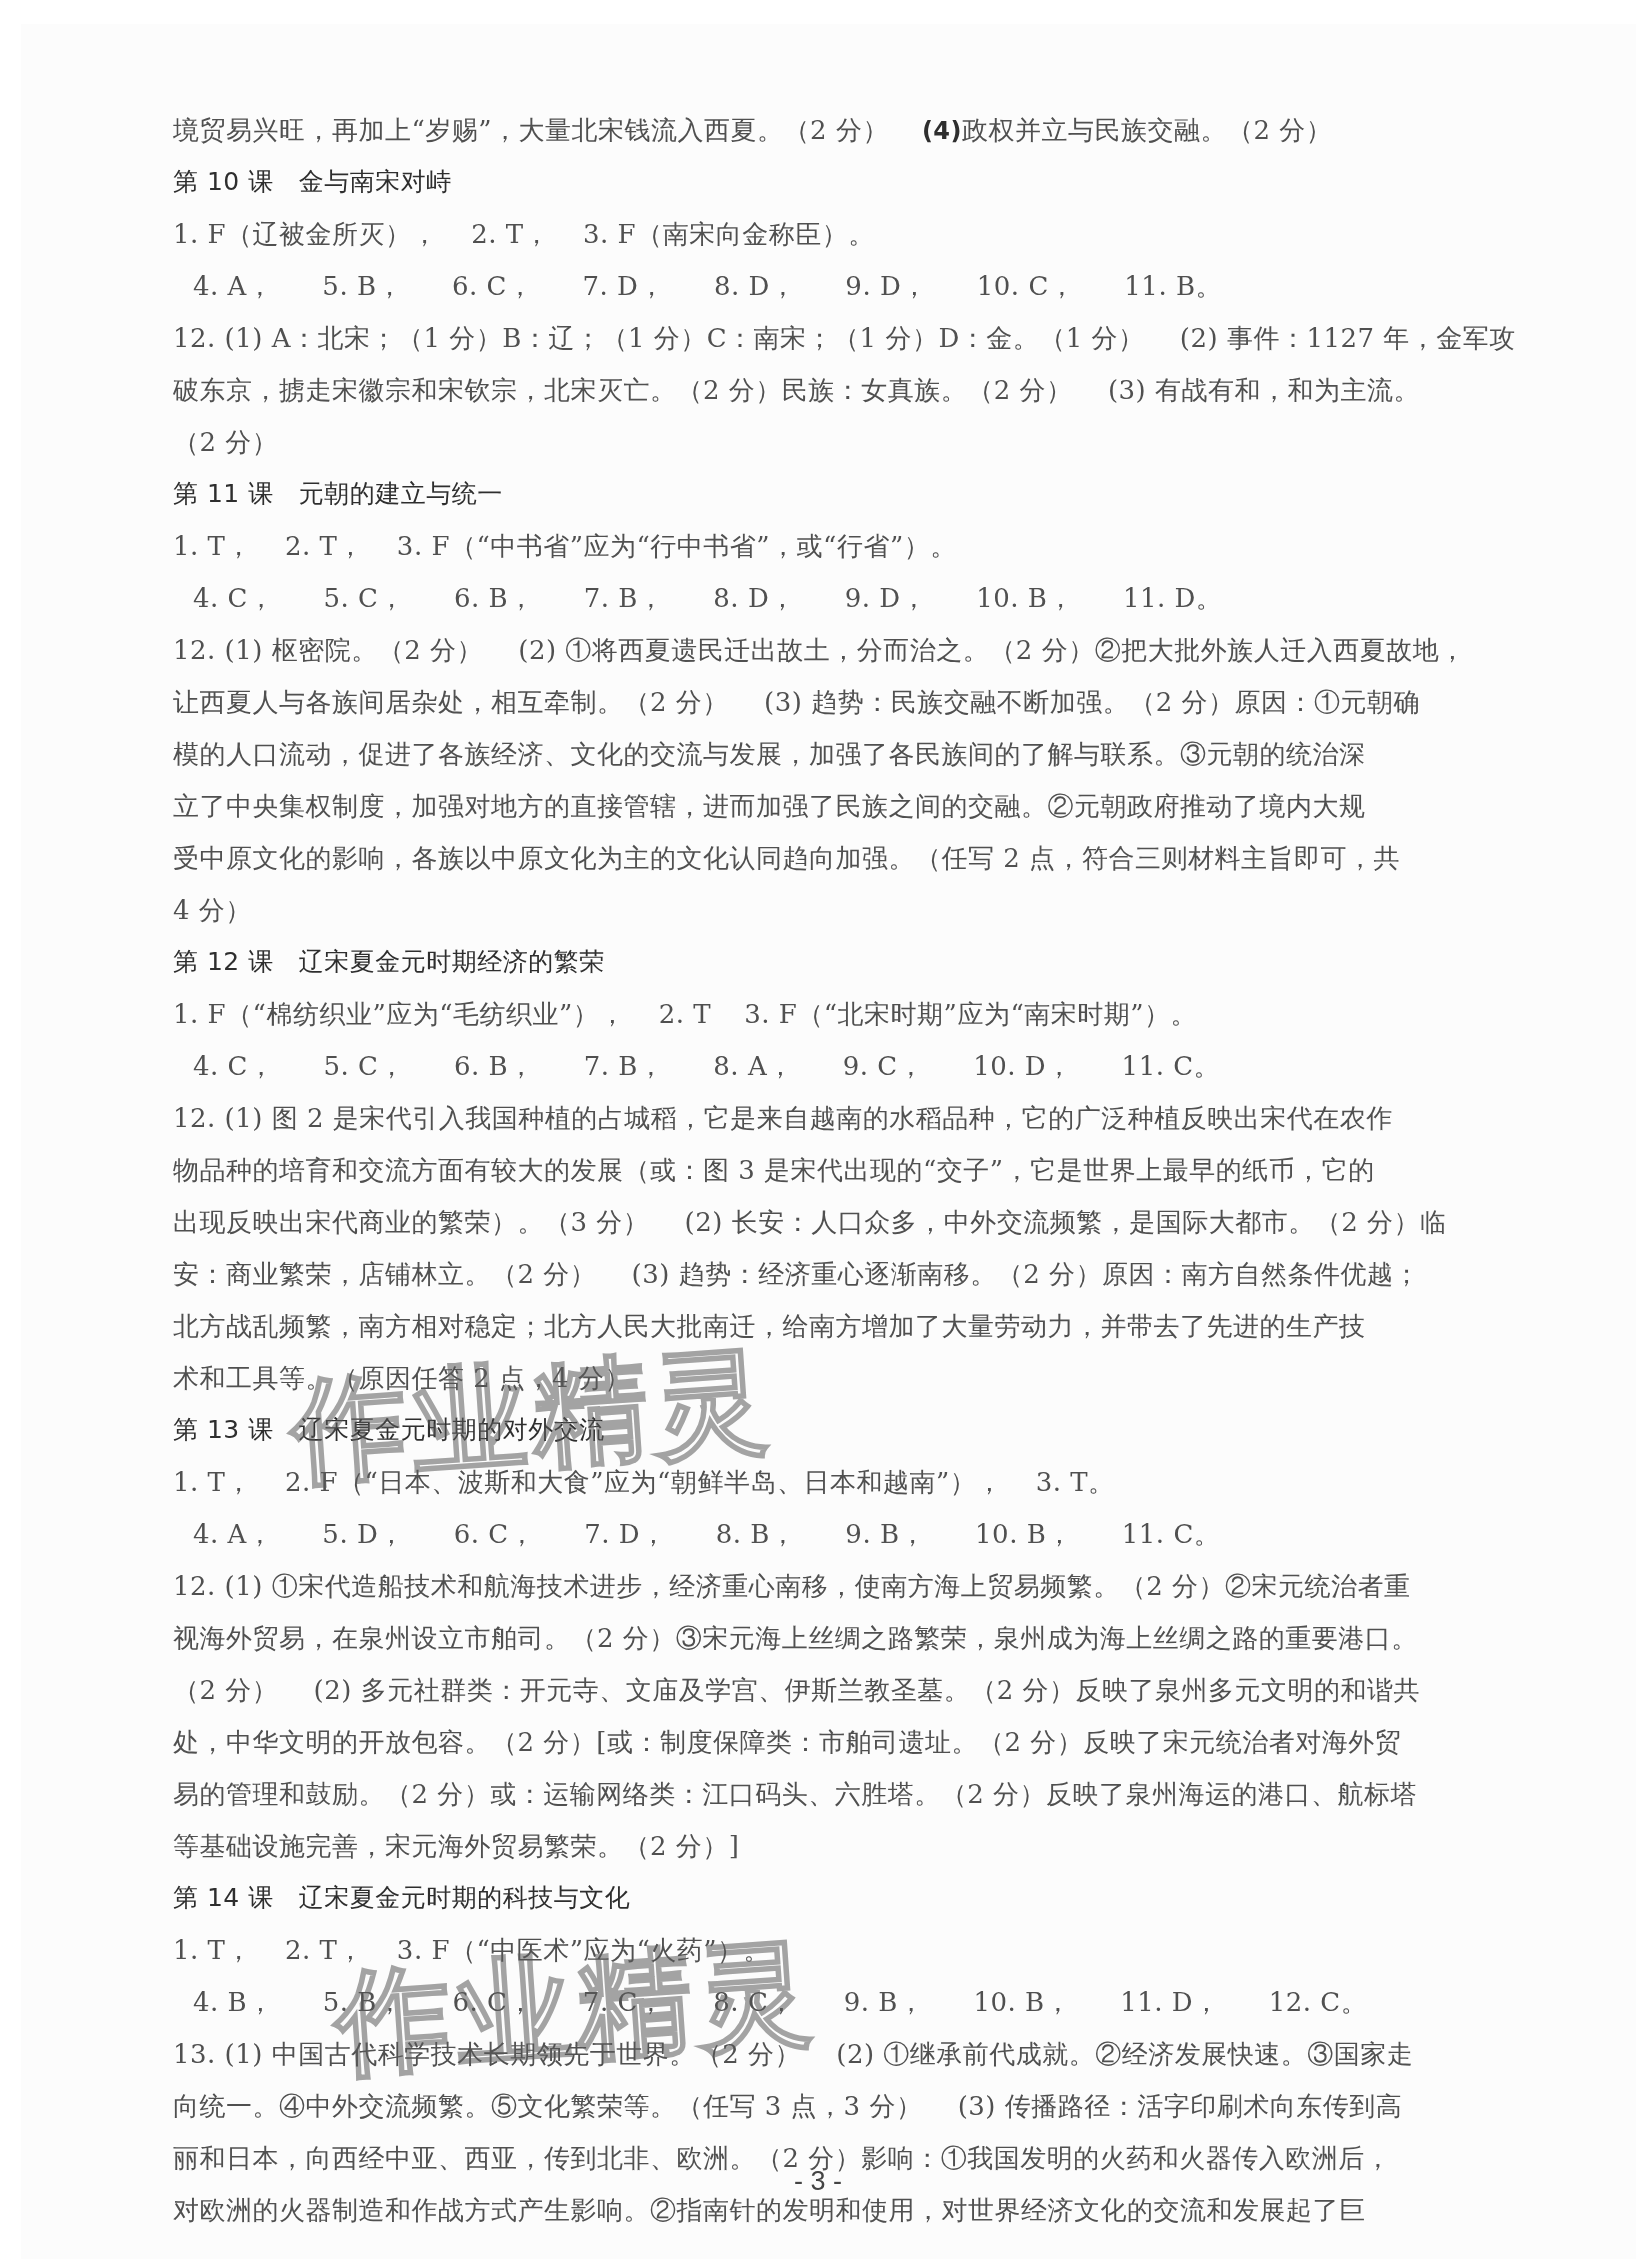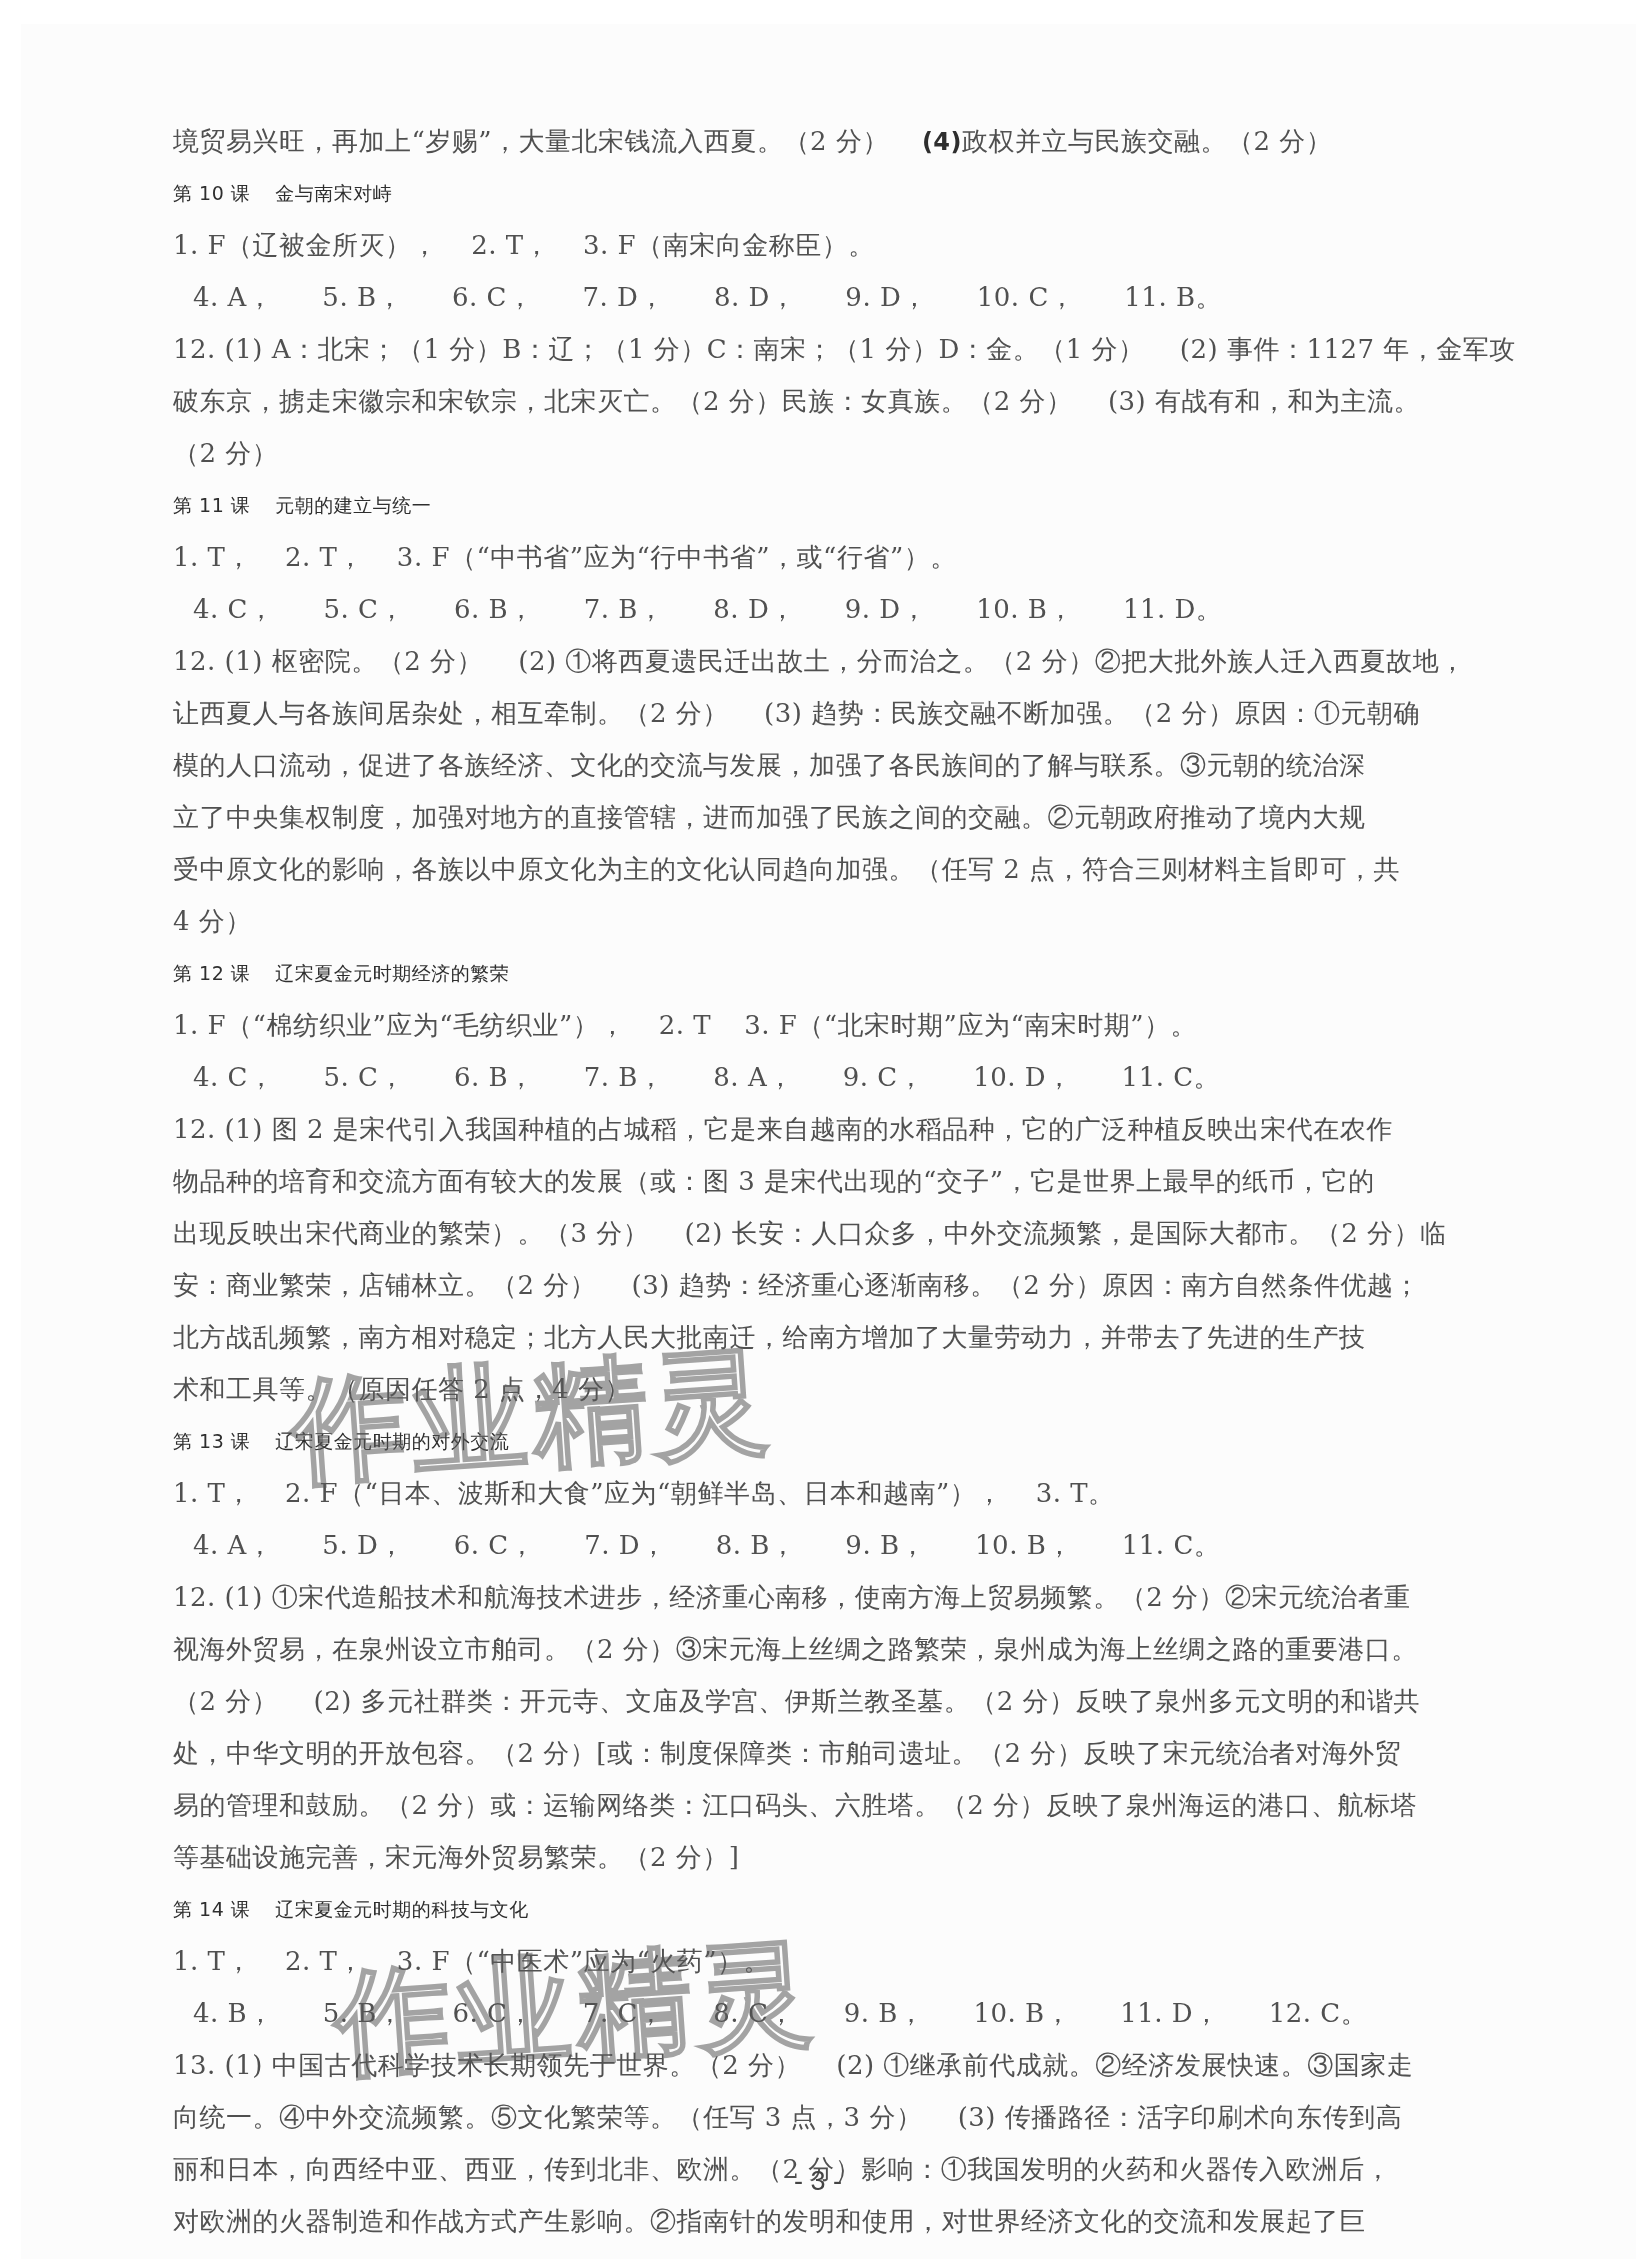--- a/index.html
+++ b/index.html
@@ -9,33 +9,33 @@
     position: relative;
     overflow: hidden;
     font-family: "DejaVu Serif", "Liberation Serif", serif;
     color: #4a4a4a;
   }
   .scan-area {
     position: absolute; left: 21.3px; top: 24px; width: 1615px; height: 2235px;
     background: #fcfcfc;
   }
   .page {
-    position: absolute; left: 173px; top: 115px; width: 1300px;
+    position: absolute; left: 173px; top: 104px; width: 1300px;
   }
   .line {
     font-size: 26px;
     line-height: 52px;
     height: 52px;
     white-space: nowrap;
     letter-spacing: 0.5px;
     color: #505050;
   }
   .heading {
     font-family: "DejaVu Sans", "Liberation Sans", sans-serif;
-    font-size: 19px;
+    font-size: 25px;
     color: #2e2e2e;
     letter-spacing: 0.5px;
   }
   .heading .lesson-no { margin-right: 25px; }
   .b { font-family: "DejaVu Sans", "Liberation Sans", sans-serif; color: #2e2e2e; font-weight: bold; font-size: 24px; }
   .gap { display: inline-block; width: 33px; }
   .ans { display: inline-block; margin-right: 29px; margin-left: 20px; }
   .page-number {
     position: absolute; left: 0; width: 1636px; top: 2166px;
     text-align: center; font-family: "Liberation Sans", sans-serif;

